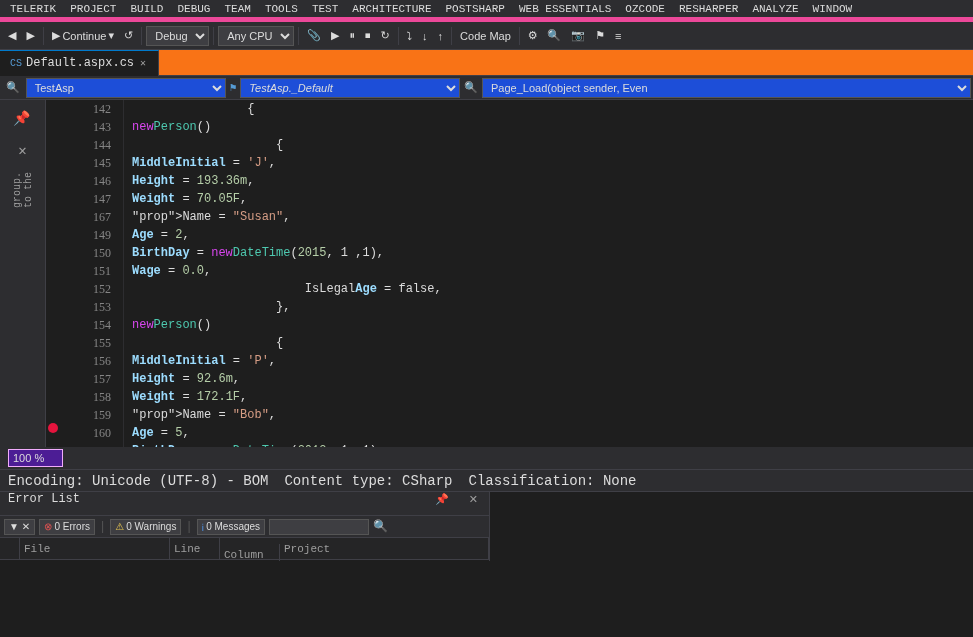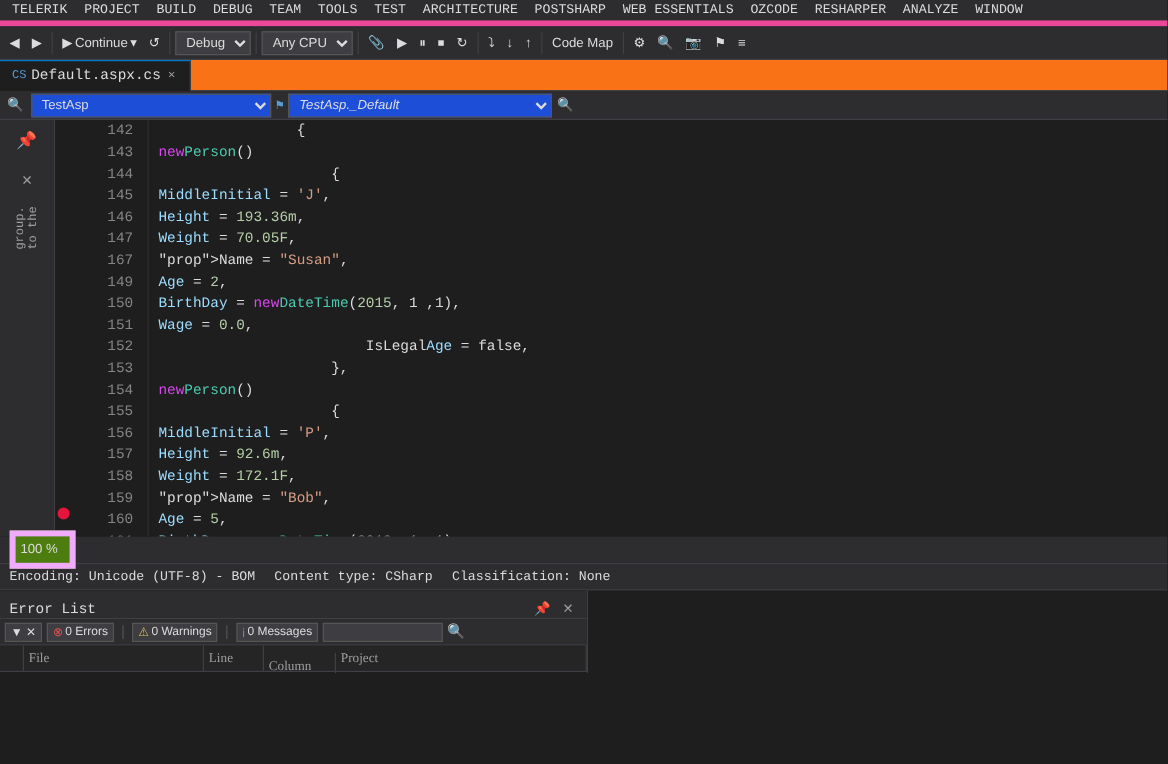--- a/index.html
+++ b/index.html
@@ -174,20 +174,21 @@
       min-width: 50px;
       border-right: 1px solid #2d2d30;
     }
 
     .line-number-row {
       height: 18px;
       display: flex;
       align-items: center;
       justify-content: flex-end;
       padding-right: 4px;
+      font-family: Liberation Serif, serif;
     }
 
     .code-lines {
       flex: 1;
       overflow: hidden;
       line-height: 18px;
       font-size: 12px;
       padding-left: 8px;
     }
 
@@ -196,21 +197,21 @@
       display: flex;
       align-items: center;
       white-space: pre;
     }
 
     
     .kw { color: #d946ef; } 
     .str { color: #d69d85; } 
     .num { color: #b5cea8; } 
     .ident { color: #4ec9b0; } 
-    .prop { color: #9cdcfe; }
+    .prop { color: #9cdcfe; font-weight: bold; }
 
     
     .breakpoint-col {
       width: 14px;
       background: #1e1e1e;
       display: flex;
       flex-direction: column;
     }
     .breakpoint-cell {
       height: 18px;
@@ -249,26 +250,26 @@
     
     .error-panel {
       width: 490px;
       background: #1e1e1e;
       border-right: 1px solid #3f3f46;
       display: flex;
       flex-direction: column;
     }
     .panel-header {
       display: flex;
-      align-items: flex-end;
+      align-items: flex-start;
       background: #2d2d30;
       height: 24px;
       padding: 0 8px;
       border-bottom: 1px solid #3f3f46;
-      gap: 4px;
+      gap: 14px;
     }
     .panel-title {
       color: #dcdcdc;
       font-size: 12px;
       flex: 1;
     }
     .panel-btn {
       background: transparent;
       border: none;
       color: #9e9e9e;
@@ -307,21 +308,20 @@
       border-bottom: 1px solid #3f3f46;
     }
     .error-col {
       padding: 0 4px;
       font-size: 11px;
       color: #9e9e9e;
       border-right: 1px solid #3f3f46;
       height: 100%;
       display: flex;
       align-items: center;
-      font-family: Liberation Serif, serif;
     }
 
     .error-search {
       background: #3e3e42;
       border: 1px solid #555;
       color: #dcdcdc;
       font-size: 10px;
       padding: 1px 4px;
       height: 16px;
       width: 100px;
@@ -337,37 +337,37 @@
 
     .zoom-bar {
       display: flex;
       align-items: center;
       background: #2d2d30;
       height: 22px;
       padding: 0 8px;
       gap: 4px;
     }
     .zoom-input {
-      background: #4d7c0f;
-      border: 5px solid #f0abfc;
+      background: #4c1d95;
+      border: 1px solid #f0abfc;
       color: #dcdcdc;
       font-size: 11px;
       padding: 1px 4px;
-      height: 32px;
+      height: 18px;
       width: 55px;
     }
     .info-bar {
       display: flex;
       align-items: center;
       background: #2d2d30;
       height: 22px;
       padding: 0 8px;
       gap: 16px;
       color: #dcdcdc;
-      font-size: 11px;
+      font-size: 14px;
       border-top: 1px solid #3f3f46;
     }
   </style>
 </head>
 <body>
 
 <div class="menu-bar">
   <span class="menu-item">TELERIK</span>
   <span class="menu-item">PROJECT</span>
   <span class="menu-item">BUILD</span>
@@ -433,20 +433,23 @@
 <div class="nav-bar">
   <span style="color:#9e9e9e; font-size:11px; padding:0 4px;">🔍</span>
   <select class="nav-dropdown" style="max-width:200px;">
     <option>TestAsp</option>
   </select>
   <span style="color:#569cd6; padding:0 2px; font-size:11px;">⚑</span>
   <select class="nav-dropdown" style="max-width:220px;font-style:italic;">
     <option>TestAsp._Default</option>
   </select>
   <span style="color:#9e9e9e; padding:0 2px; font-size:11px;">🔍</span>
+  <select class="nav-dropdown" style="flex:2;">
+    <option>Page_Load(object sender, Even</option>
+  </select>
 </div>
 
 <div class="main-area" style="height:347px;">
 
   <div class="left-panel">
     <div class="left-panel-icon">📌</div>
     <div class="left-panel-icon">✕</div>
     <div class="left-panel-text">
       <span style="writing-mode:vertical-rl; transform:rotate(180deg); font-size:10px; color:#9e9e9e;">group.<br>to the</span>
     </div>

